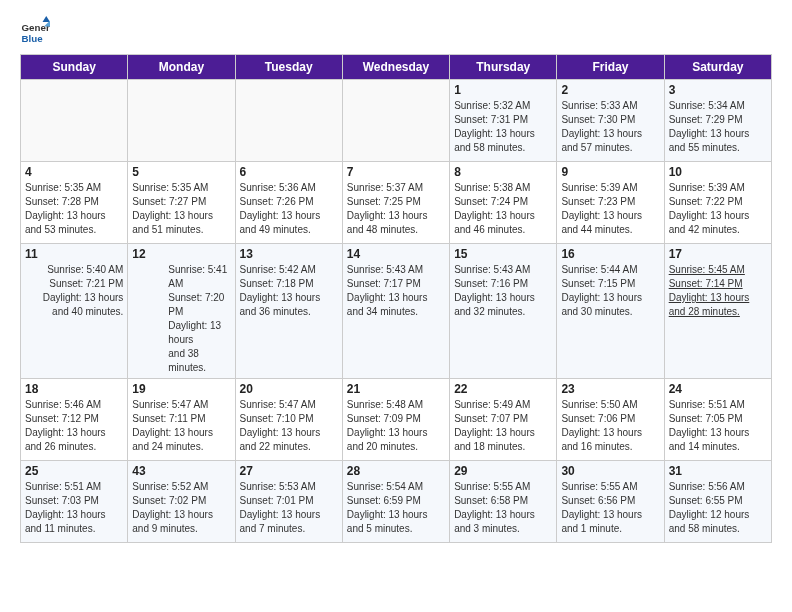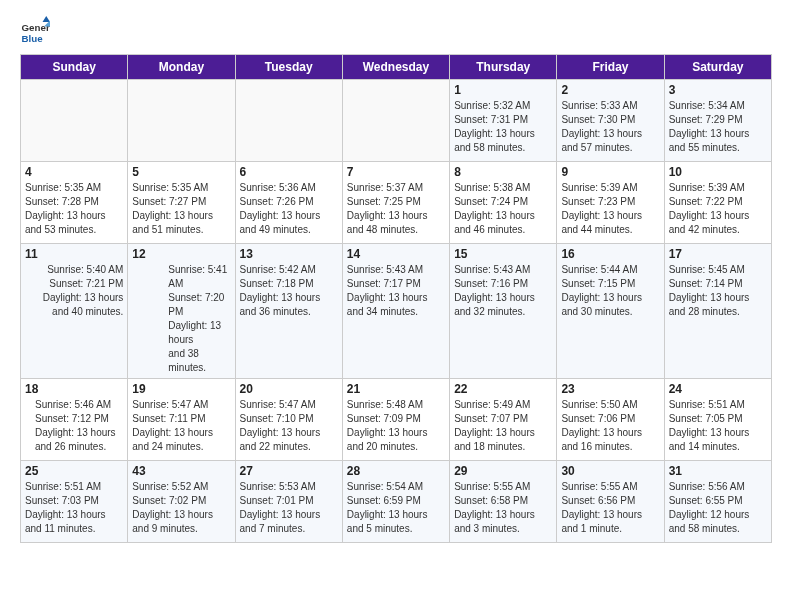--- a/index.html
+++ b/index.html
@@ -236,30 +236,30 @@
           </td>
           <td>
             <span class="day-num">16</span>
             <div class="day-info" style="white-space: pre-line;">Sunrise: 5:44 AM
 Sunset: 7:15 PM
 Daylight: 13 hours
 and 30 minutes.</div>
           </td>
           <td>
             <span class="day-num">17</span>
-            <div class="day-info" style="white-space: pre-line;">Sunrise: 5:45 AM
+            <div class="day-info" style="white-space: pre-line; text-decoration: underline;">Sunrise: 5:45 AM
 Sunset: 7:14 PM
 Daylight: 13 hours
 and 28 minutes.</div>
           </td>
         </tr>
         <tr>
           <td>
             <span class="day-num">18</span>
-            <div class="day-info" style="white-space: pre-line; margin-left: 10px;">Sunrise: 5:46 AM
+            <div class="day-info" style="white-space: pre-line;">Sunrise: 5:46 AM
 Sunset: 7:12 PM
 Daylight: 13 hours
 and 26 minutes.</div>
           </td>
           <td>
             <span class="day-num">19</span>
             <div class="day-info" style="white-space: pre-line;">Sunrise: 5:47 AM
 Sunset: 7:11 PM
 Daylight: 13 hours
 and 24 minutes.</div>

